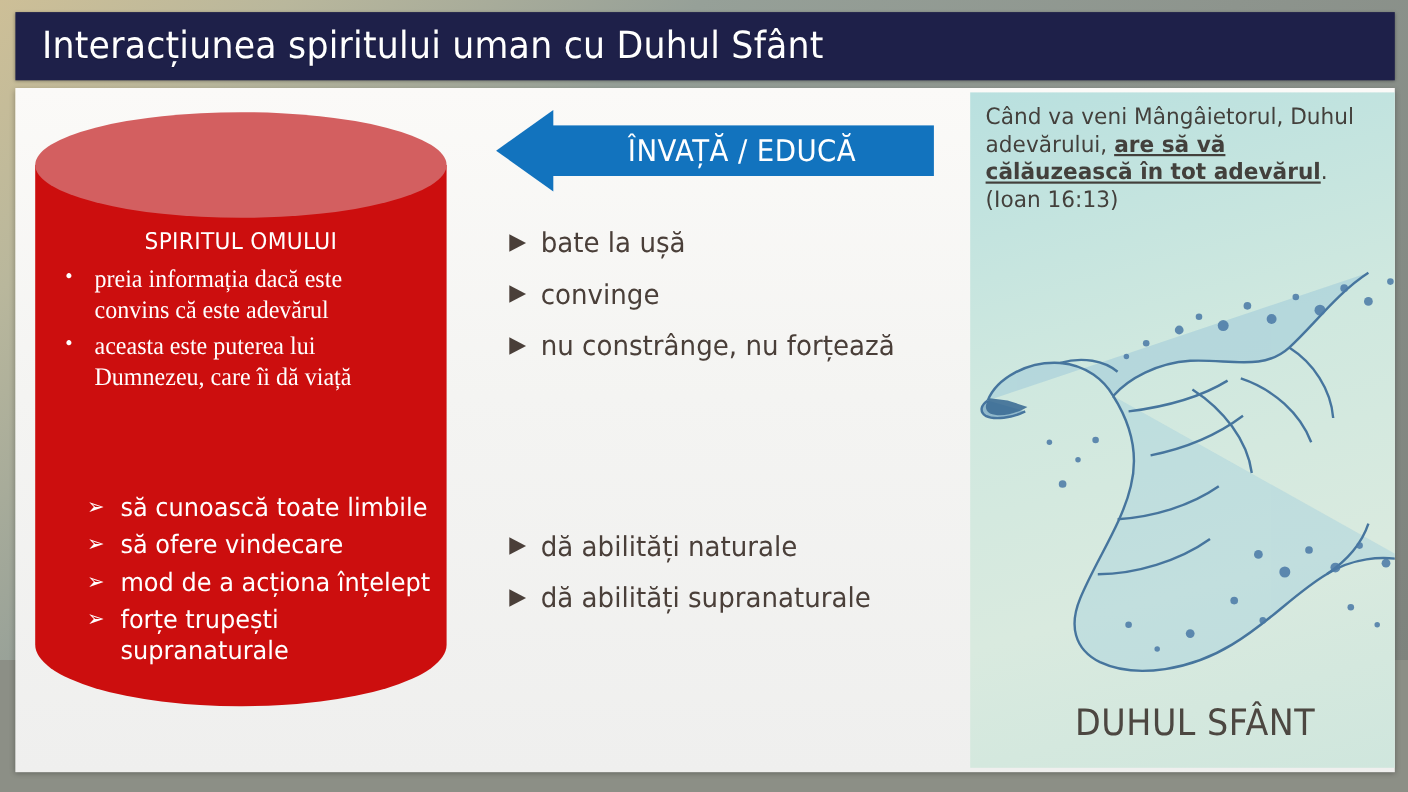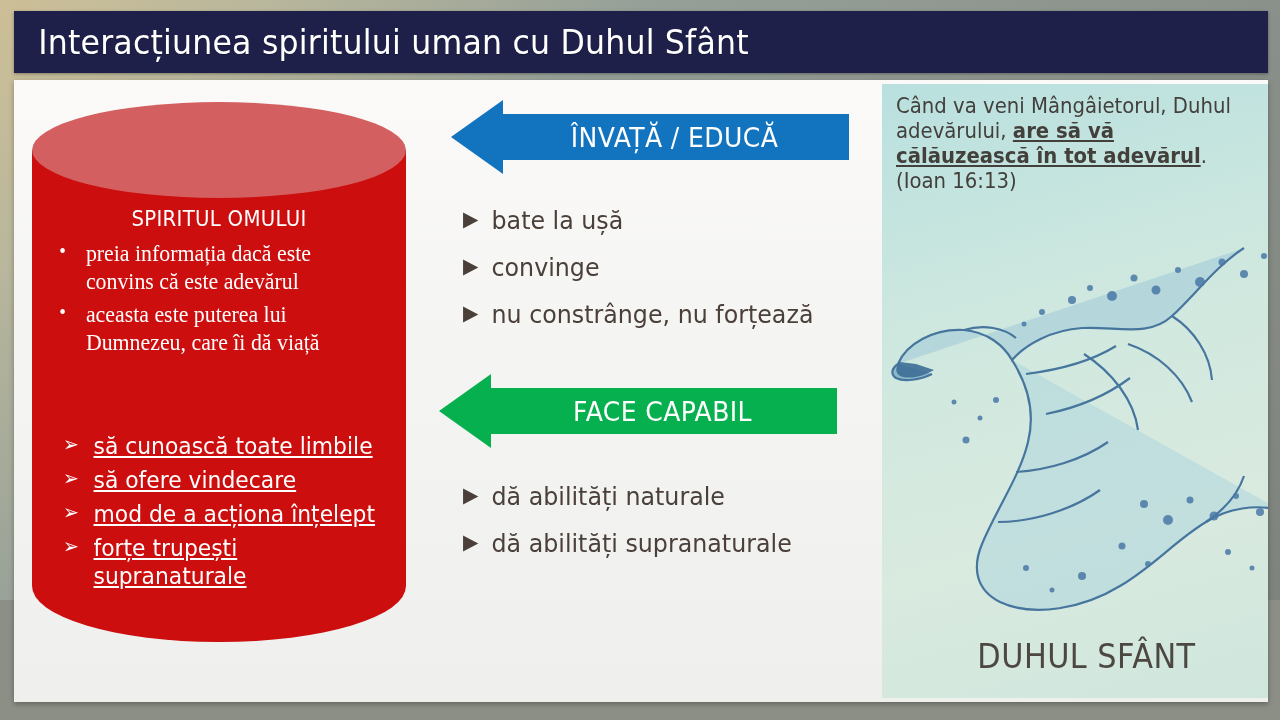--- a/index.html
+++ b/index.html
@@ -76,21 +76,21 @@
     position:relative;padding-left:42px;
     font-size:23px;line-height:1.23;
     margin-bottom:4px;
     transform:scaleX(.95);transform-origin:left top;
   }
   .cyl-list1 li::before{
     content:"\2022";position:absolute;left:14px;top:-1px;font-size:20px;
   }
   .cyl-list2{
     position:absolute;left:14px;top:330px;width:352px;
-    list-style:none;margin:0;padding:0;text-decoration:underline;
+    list-style:none;margin:16px;padding:0;
   }
   .cyl-list2 li{
     position:relative;padding-left:50px;
     font-size:23px;line-height:1.22;
     margin-bottom:6px;
     transform:scaleX(.95);transform-origin:left top;
   }
   .cyl-list2 li::before{
     content:"\27A2";position:absolute;left:18px;top:0px;font-size:20px;
   }
@@ -206,25 +206,20 @@
         <span class="shaft"></span>
         <span class="label">ÎNVAȚĂ / EDUCĂ</span>
       </div>
 
       <ul class="mid-list list-learn">
         <li>bate la ușă</li>
         <li>convinge</li>
         <li>nu constrânge, nu forțează</li>
       </ul>
 
-      <div class="arrow-band arrow-green block-enable">
-        <span class="head"></span>
-        <span class="shaft"></span>
-        <span class="label">FACE CAPABIL</span>
-      </div>
 
       <ul class="mid-list list-enable">
         <li>dă abilități naturale</li>
         <li>dă abilități supranaturale</li>
       </ul>
 
     </div>
 
     <div class="img-panel">
 

